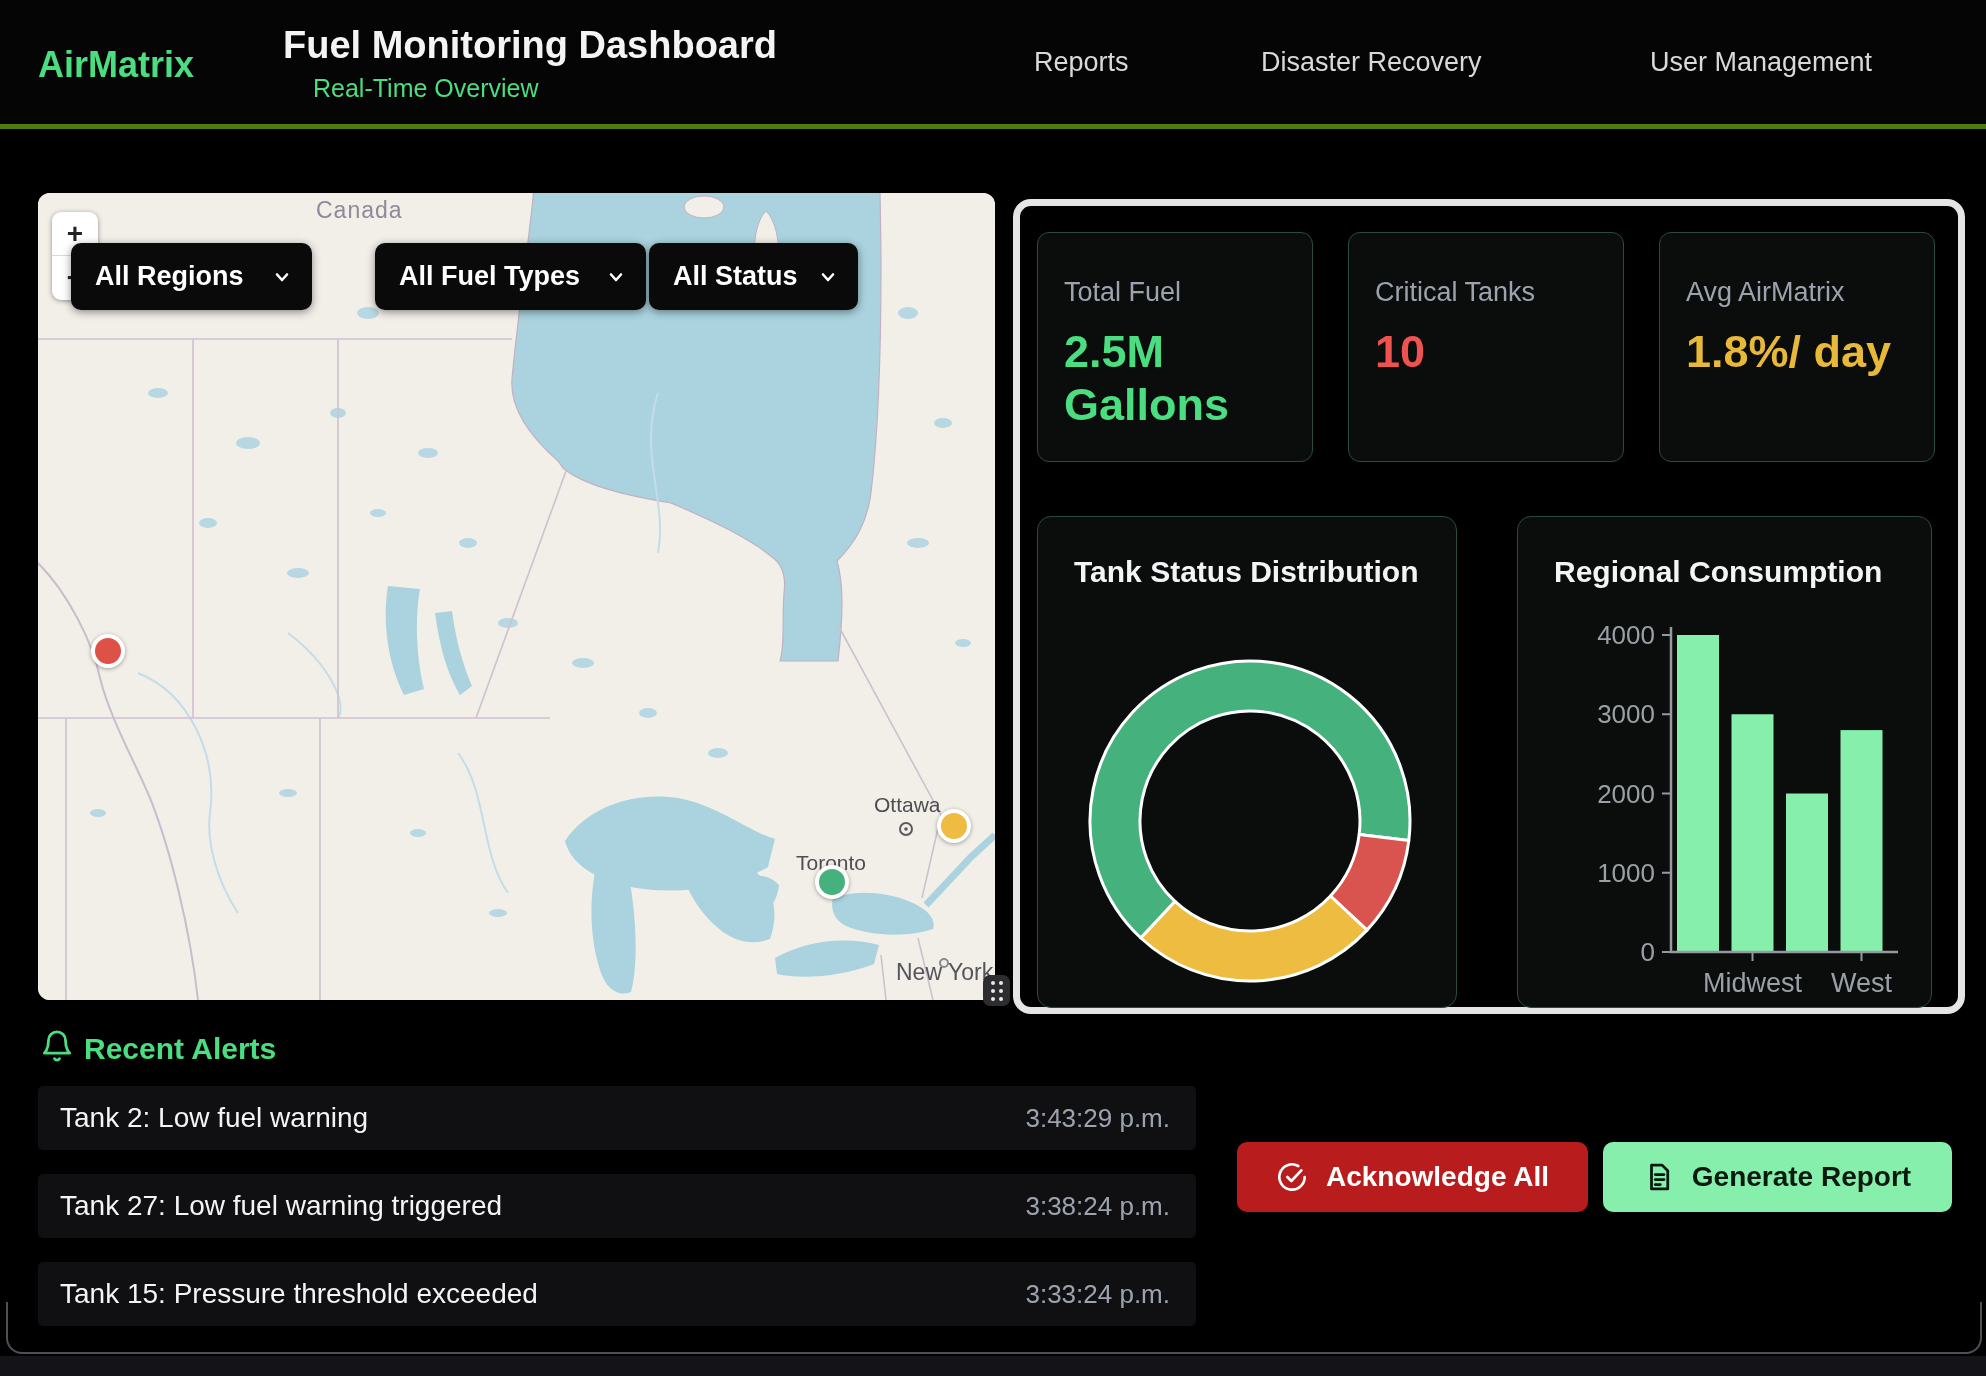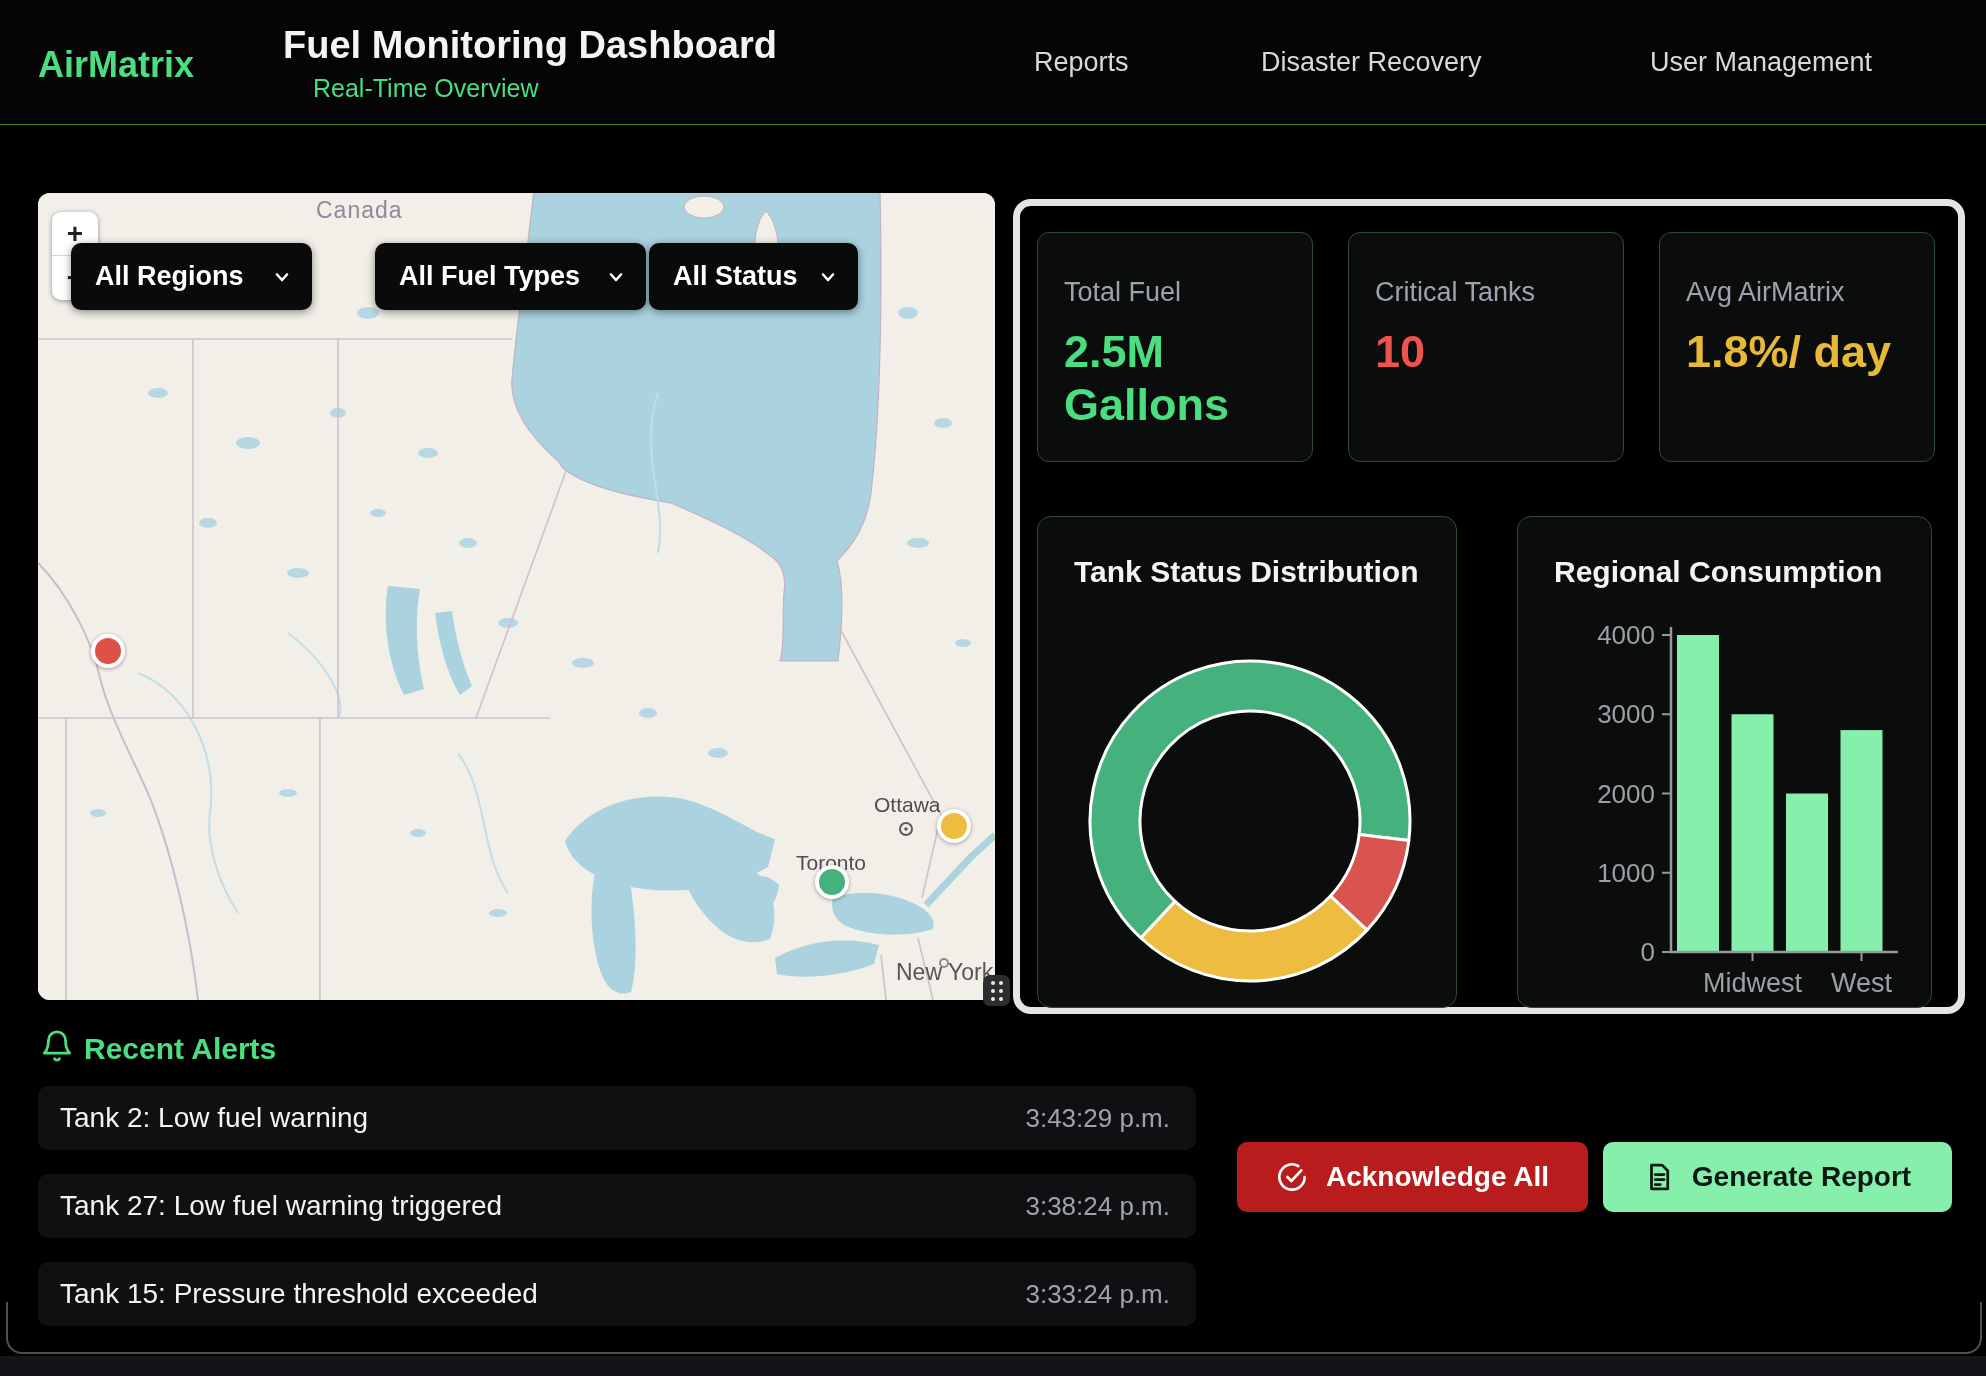--- a/index.html
+++ b/index.html
@@ -2,21 +2,21 @@
 <html><head>
 <meta charset="utf-8">
 <style>
   html,body{margin:0;padding:0;background:#000;}
   #canvas{position:relative;width:1986px;height:1376px;background:#000;overflow:hidden;
           font-family:"Liberation Sans","DejaVu Sans",sans-serif;}
   .abs{position:absolute;}
 
   
   #header{position:absolute;left:0;top:0;width:1986px;height:124px;background:#050505;
-          border-bottom:1px solid #4d7c0f;}
+          border-bottom:5px solid #4d7c0f;}
   .brand{position:absolute;left:38px;top:44px;font-size:36px;font-weight:700;color:#4ade80;}
   .page-title{position:absolute;left:283px;top:24px;font-size:38px;font-weight:700;color:#f4f4f5;}
   .page-subtitle{position:absolute;left:285px;top:74px;font-size:25px;font-weight:500;color:#4ade80;margin-left:28px;}
   .nav-item{position:absolute;top:47px;font-size:27px;color:#d8d9db;cursor:pointer;text-decoration:none;}
 
   
   #map-panel{position:absolute;left:38px;top:193px;width:957px;height:807px;border-radius:12px;
              overflow:hidden;background:#f2efe9;}
   .map-label{position:absolute;color:#8e8a9a;pointer-events:none;}
   .marker{position:absolute;width:26px;height:26px;border-radius:50%;border:4px solid #fff;
@@ -41,21 +41,21 @@
   .stat-card{position:absolute;top:26px;width:276px;height:230px;background:#0b0d0c;
              border:1px solid #2b4c3b;border-radius:12px;box-sizing:border-box;padding:44px 26px;}
   .stat-label{font-size:27px;color:#9ca3af;margin-bottom:18px;}
   .stat-value{font-size:45px;font-weight:700;line-height:1.17;width:215px;}
   .chart-card{position:absolute;top:310px;height:492px;background:#0b0d0c;
               border:1px solid #2b4c3b;border-radius:14px;box-sizing:border-box;}
   .chart-title{position:absolute;left:36px;top:38px;font-size:30px;font-weight:700;color:#f3f4f6;}
 
   
   #alerts-heading{position:absolute;left:84px;top:1032px;font-size:30px;font-weight:700;color:#4ade80;}
-  .alert-row{position:absolute;left:38px;width:1158px;height:64px;background:#101012;border-radius:10px;
+  .alert-row{position:absolute;left:38px;width:1158px;height:64px;background:#101012;border-radius:5px;
              display:flex;align-items:center;justify-content:space-between;padding:0 26px 0 22px;
              box-sizing:border-box;}
   .alert-msg{font-size:28px;color:#f4f4f5;}
   .alert-time{font-size:26px;color:#9ca3af;}
   .action-btn{position:absolute;top:1142px;height:70px;border-radius:10px;display:flex;
               align-items:center;justify-content:center;gap:18px;cursor:pointer;border:none;}
   #ack-btn{left:1237px;width:351px;background:#b91c1c;}
   #ack-btn span{color:#fff;font-size:28px;font-weight:700;}
   #gen-btn{left:1603px;width:349px;background:#86efac;}
   #gen-btn span{color:#0b1a10;font-size:28px;font-weight:700;}

